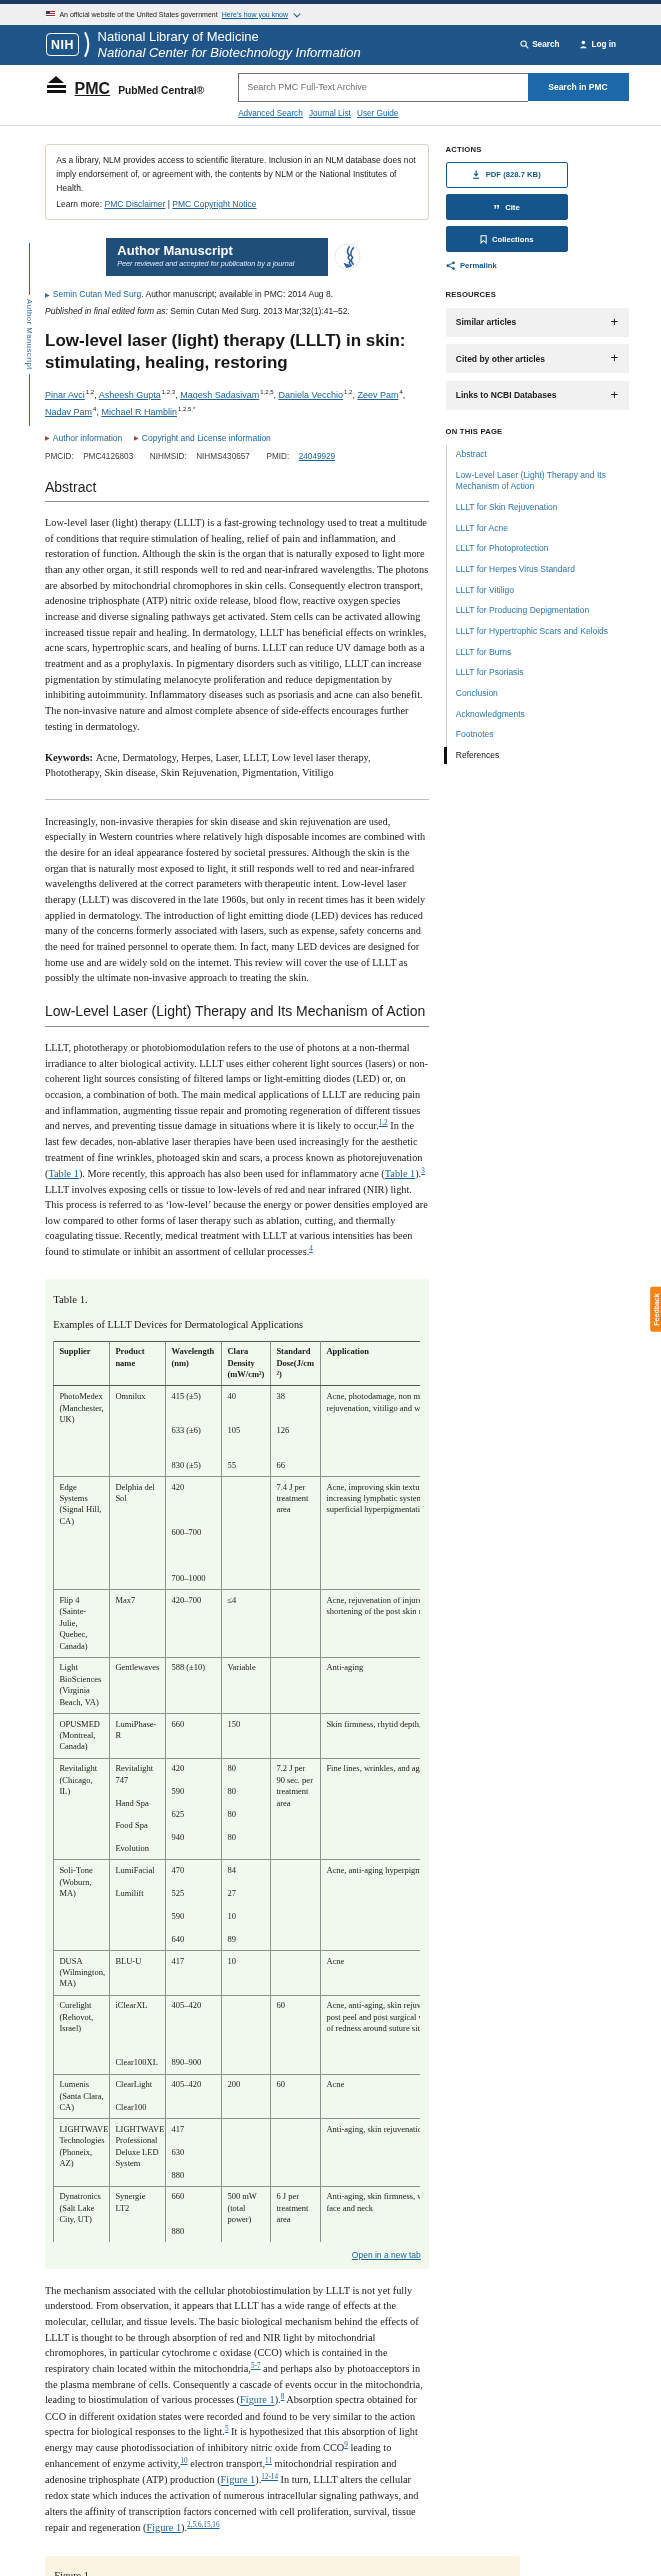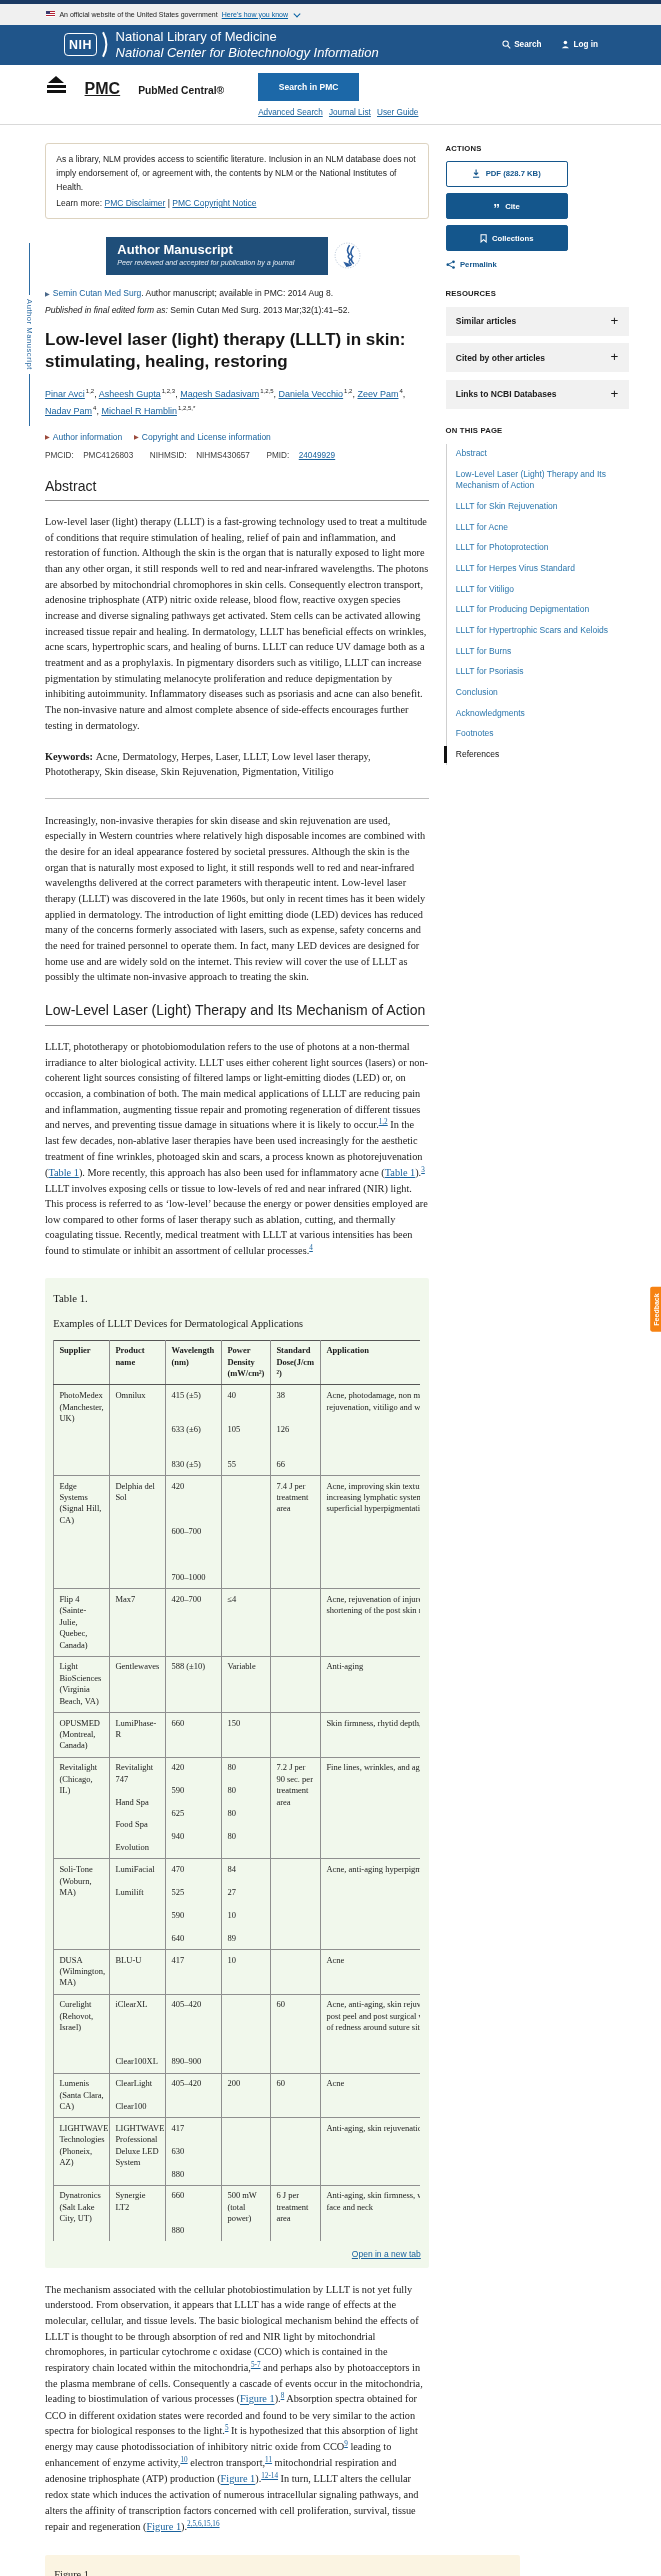--- a/index.html
+++ b/index.html
@@ -10,30 +10,30 @@
   
   .topstrip{height:4.1px;background:#1b3a63;}
   .govbar{height:20.6px;background:#f0f0f0;display:flex;align-items:center;padding-left:46px;
           font-size:7px;color:#1b1b1b;gap:4.1px;}
   .flag{width:9.3px;height:6.2px;background:repeating-linear-gradient(#b22234 0 1px,#fff 1px 2.1px);
         position:relative;flex:0 0 auto;}
   .flag:before{content:"";position:absolute;left:0;top:0;width:4.1px;height:3.1px;background:#3c3b6e;}
   .govlink{color:#005ea2;}
   .caret{display:inline-block;width:3.6px;height:3.6px;border-right:1px solid #005ea2;border-bottom:1px solid #005ea2;
          transform:rotate(45deg) translateY(-1px);margin-left:2.1px;}
-  .nihbar{height:40px;background:#20558a;display:flex;align-items:center;padding:0 64px;color:#fff;}
+  .nihbar{height:40px;background:#20558a;display:flex;align-items:center;padding:0 46px;color:#fff;}
   .nihlogo{display:flex;align-items:center;gap:5.2px;}
   .nihbox{border:1.5px solid #fff;border-radius:4.1px;font-weight:bold;font-size:12.4px;padding:3.6px 4.1px;letter-spacing:0.5px;}
   .nihtxt .l1{font-size:13px;font-weight:500;}
   .nihtxt .l2{font-size:13px;font-style:italic;margin-top:1px;}
   .nihright{margin-left:auto;display:flex;gap:19.6px;align-items:center;font-size:8.2px;font-weight:bold;}
   .nihright span.item{display:flex;align-items:center;gap:3.6px;}
   
   .pmcbar{background:#fff;border-bottom:0.5px solid #d9d9d9;padding:8.2px 0 7.2px 46px;display:flex;align-items:flex-start;}
-  .pmclogo{display:flex;align-items:flex-end;gap:18px;margin-top:3.1px;}
+  .pmclogo{display:flex;align-items:flex-end;gap:8px;margin-top:3.1px;}
   .pmcglyph{width:20.6px;height:20.6px;position:relative;}
   .pmcglyph .cap{position:absolute;top:0;left:2.1px;width:0;height:0;border-left:8.2px solid transparent;border-right:8.2px solid transparent;border-bottom:7.2px solid #111;}
   .pmcglyph .bar1,.pmcglyph .bar2{position:absolute;left:1px;right:1px;height:2.6px;background:#111;}
   .pmcglyph .bar1{top:9.3px;} .pmcglyph .bar2{top:14px;}
   .pmcname{font-size:16px;font-weight:bold;text-decoration:underline;line-height:1;}
   .pmcsub{font-size:10.3px;font-weight:bold;padding-bottom:1px;}
   .pmcsearch{margin-left:34px;}
   .searchrow{display:flex;}
   .searchrow input{width:272px;height:27px;border:0.5px solid #6e6e6e;border-right:none;font-size:9px;
         padding:0 8.2px;font-family:"Liberation Sans",sans-serif;color:#333;}
@@ -164,20 +164,21 @@
     <div class="pmcglyph">
       <div class="cap"></div>
         <div class="bar1"></div>
         <div class="bar2"></div>
     </div>
     <span class="pmcname">PMC</span>
     <span class="pmcsub">PubMed Central®</span>
   </div>
   <div class="pmcsearch">
     <div class="searchrow">
+      <input type="text" placeholder="Search PMC Full-Text Archive" style="">
       <button class="searchbtn">Search in PMC</button>
     </div>
     <div class="pmclinks">
 
     <span class="lnk u">Advanced Search</span>
         <span class="lnk u">Journal List</span>
         <span class="lnk u">User Guide</span>
       </div>
   </div>
 </div>
@@ -263,21 +264,21 @@
               <col style="width:49px">
               <col style="width:50px">
               <col style="width:222px">
             </colgroup>
           <thead>
             <tr>
 
             <th>Supplier</th>
                 <th>Product name</th>
                 <th>Wavelength (nm)</th>
-                <th>Power Density (mW/cm²)</th>
+                <th>Clara Density (mW/cm²)</th>
                 <th>Standard Dose(J/cm ²)</th>
                 <th>Application</th>
               </tr>
           </thead>
           <tbody>
 
               <tr>
                 <td>PhotoMedex (Manchester, UK)</td>
                 <td>Omnilux</td>
                 <td>415 (±5)

